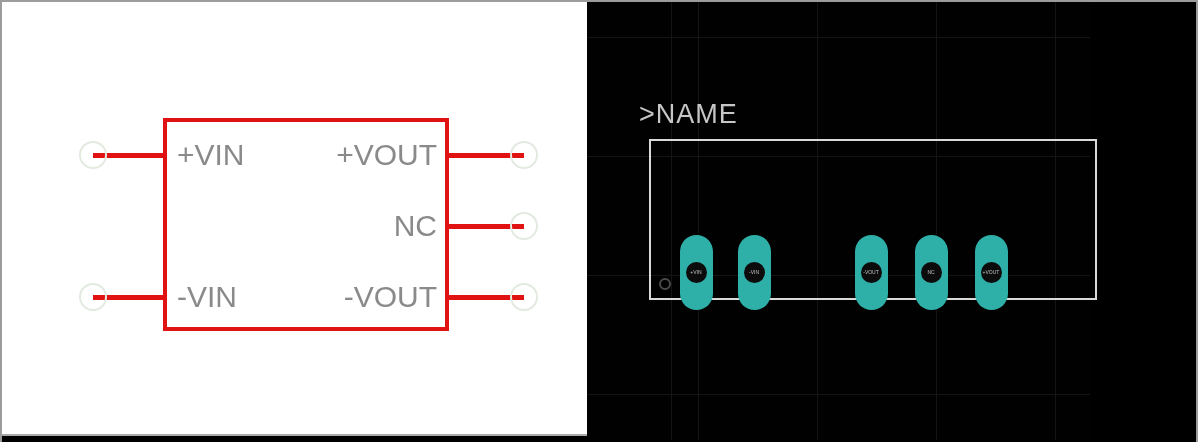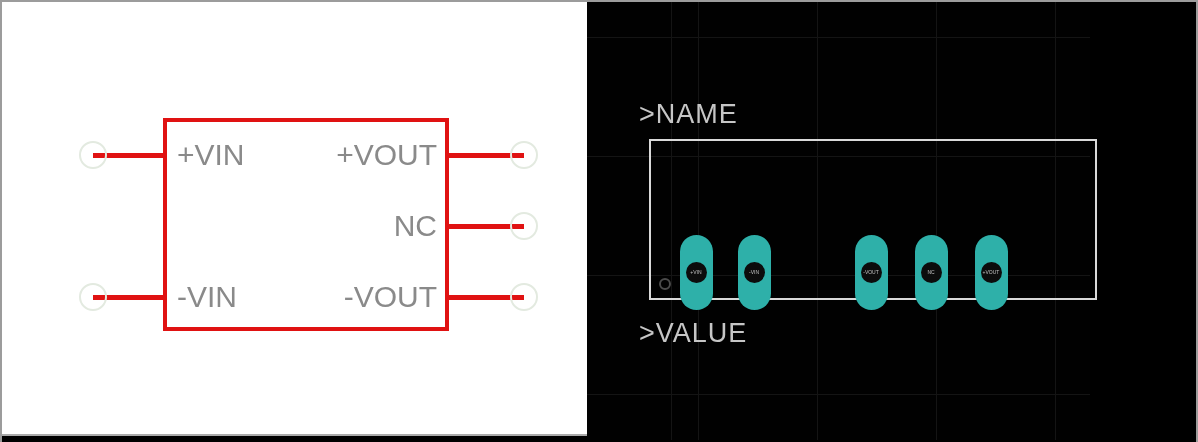--- a/index.html
+++ b/index.html
@@ -83,16 +83,15 @@
           <div class="pad-hole" style="height: 21px; width: 21px; background: rgb(12, 12, 12);">
             <div class="pad-hole-label">NC</div>
           </div>
         </div>
         <div class="pad" style="left: 387.5px; top: 233px; width: 33px; height: 75px; background: rgb(46, 176, 169); border-radius: 16.5px;">
           <div class="pad-hole" style="height: 21px; width: 21px; background: rgb(12, 12, 12);">
             <div class="pad-hole-label">+VOUT</div>
           </div>
         </div>
       </div>
-    <div class="silk-label" id="value-label" style="left: 52px; top: 318px;">&gt;VALUE</div>
   </div>
 
 </div>
 
 </body></html>

